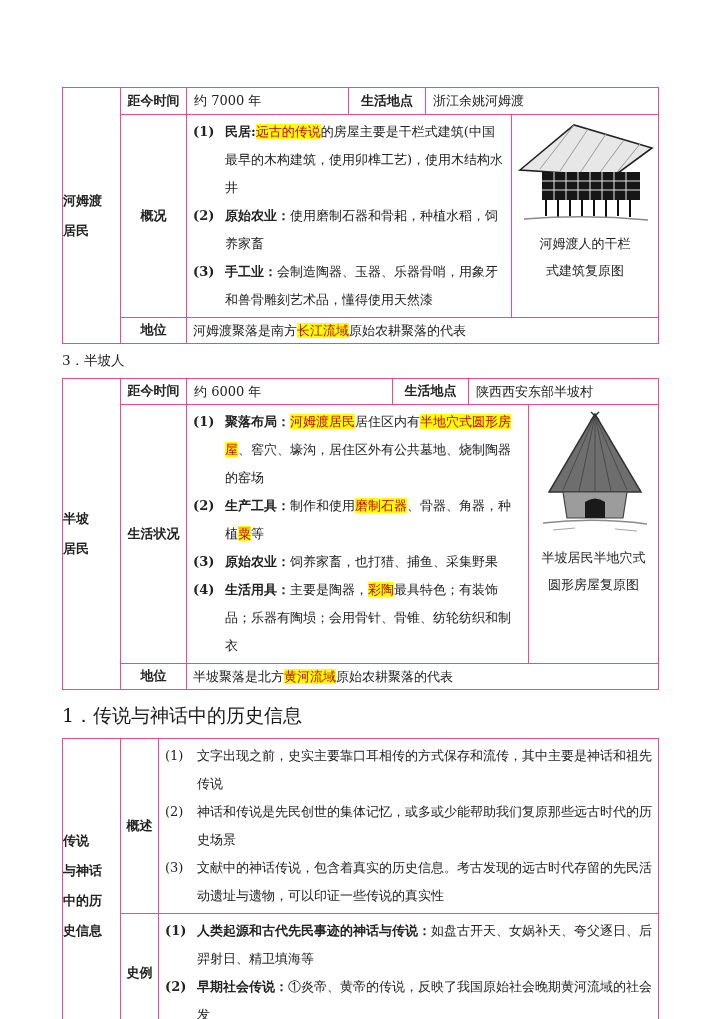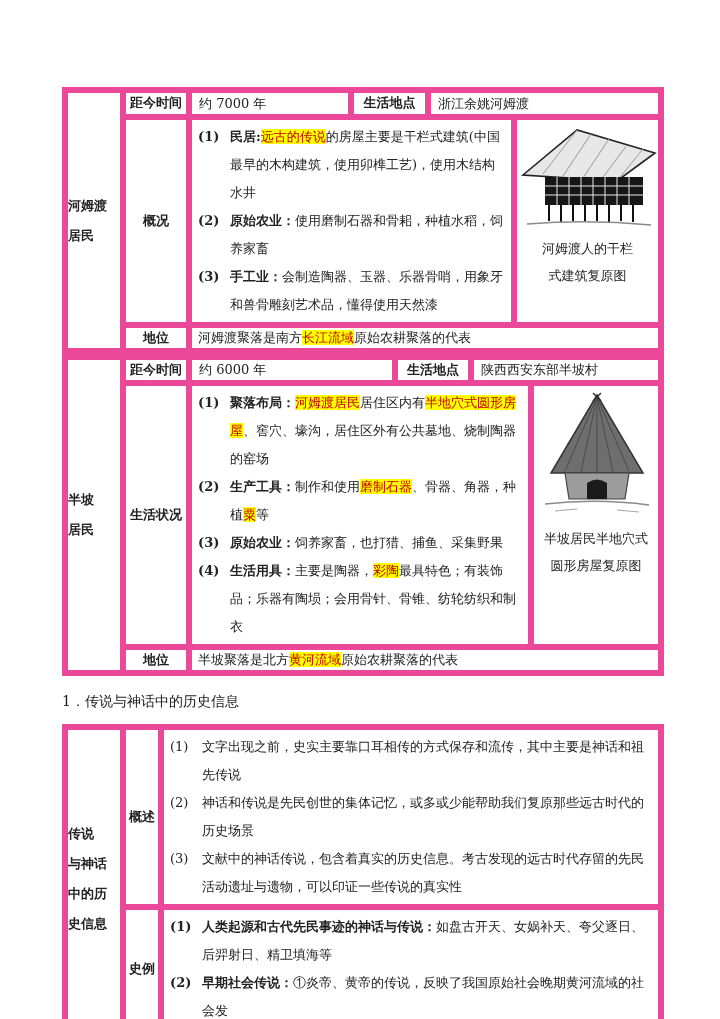--- a/index.html
+++ b/index.html
@@ -2,36 +2,36 @@
 <html><head>
 <meta charset="utf-8">
 <style>
   html,body{margin:0;padding:0;}
   body{
     width:720px;height:1019px;background:#ffffff;overflow:hidden;position:relative;
     font-family:"DejaVu Serif","Liberation Serif",serif;color:#222;
   }
   .content{position:absolute;left:62px;top:87px;width:597px;}
   table{border-collapse:collapse;table-layout:fixed;width:597px;}
-  td{border:6px solid #ec4899;font-size:13px;vertical-align:middle;overflow:hidden;padding:0;}
+  td{border:1px solid #ec4899;font-size:13px;vertical-align:middle;overflow:hidden;padding:0;}
   .lbl{font-weight:bold;text-align:center;line-height:1.25;}
   .hdrcell{font-weight:bold;text-align:left;line-height:30px;}
   .val{text-align:left;padding:0 4px 0 7px;white-space:nowrap;}
   .txt{padding:3px 6px;vertical-align:middle;}
   .statustxt{padding:0 6px;}
   .item{display:flex;line-height:28px;}
   .num{flex:0 0 32px;text-align:left;}
   .itxt{flex:1;}
   .b{font-weight:bold;}
   .hl{background:#ffff00;color:#c00000;}
   .imgcell{text-align:center;vertical-align:top;padding-top:5px;}
   .caption{font-size:13px;line-height:27px;margin-top:6px;text-align:center;}
   .h-plain{font-size:13.5px;line-height:20px;margin:6px 0 8px 0;color:#1a1a1a;}
   .h-red{font-size:13.5px;line-height:18px;margin:12px 0 0 0;font-weight:bold;color:#ff0000;}
-  .h-sub{font-size:14px;line-height:18px;margin:16px 0 14px 0;color:#1a1a1a;}
+  .h-sub{font-size:19px;line-height:18px;margin:16px 0 14px 0;color:#1a1a1a;}
   svg{display:block;margin:0 auto;}
 </style>
 </head>
 <body>
 
 <div class="content">
 
   <table>
     <colgroup>
       <col style="width:58px">
@@ -111,20 +111,21 @@
             </div>
       </td>
     </tr>
     <tr style="height:26px">
       <td class="lbl">地位</td>
       <td colspan="4" class="statustxt"><span>河姆渡聚落是南方</span><span class="hl">长江流域</span><span>原始农耕聚落的代表</span></td>
     </tr>
   </tbody>
     </table>
 
+  <div class="h-plain">3．半坡人</div>
 
   <table>
     <colgroup>
       <col style="width:58px">
         <col style="width:66px">
         <col style="width:206px">
       <col style="width:76px">
         <col style="width:60px">
         <col style="width:130px">
     </colgroup>

